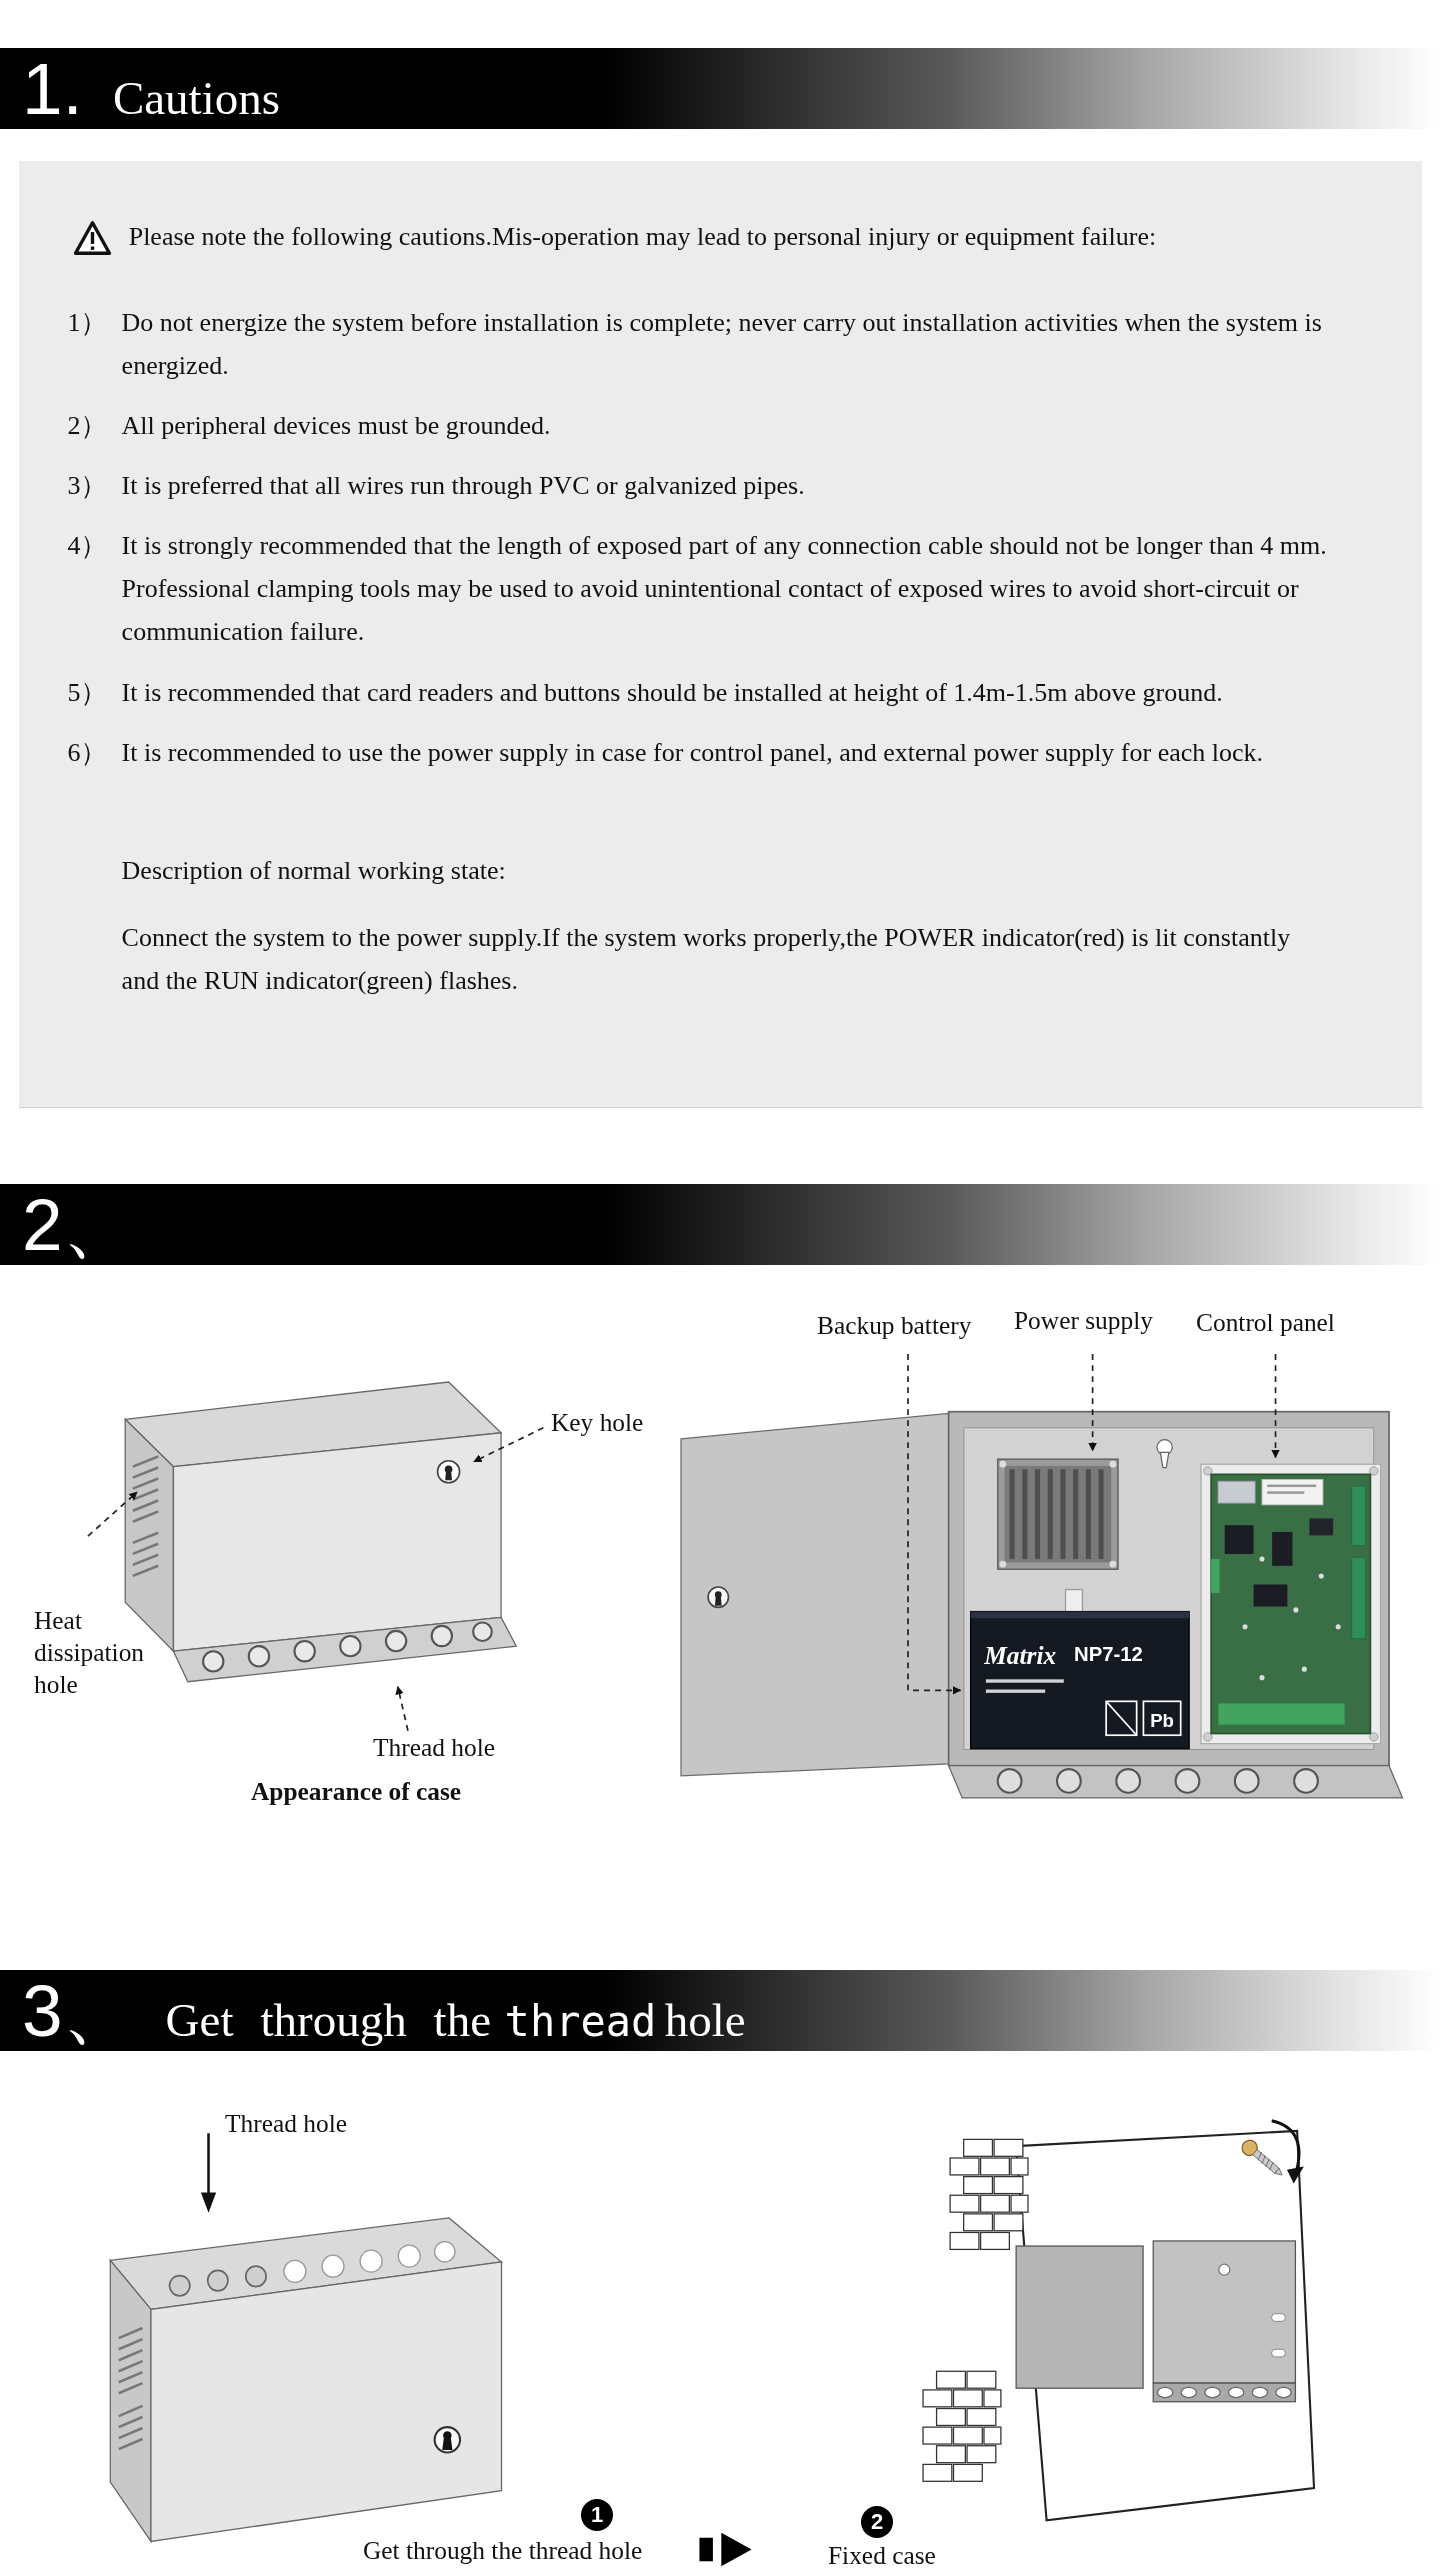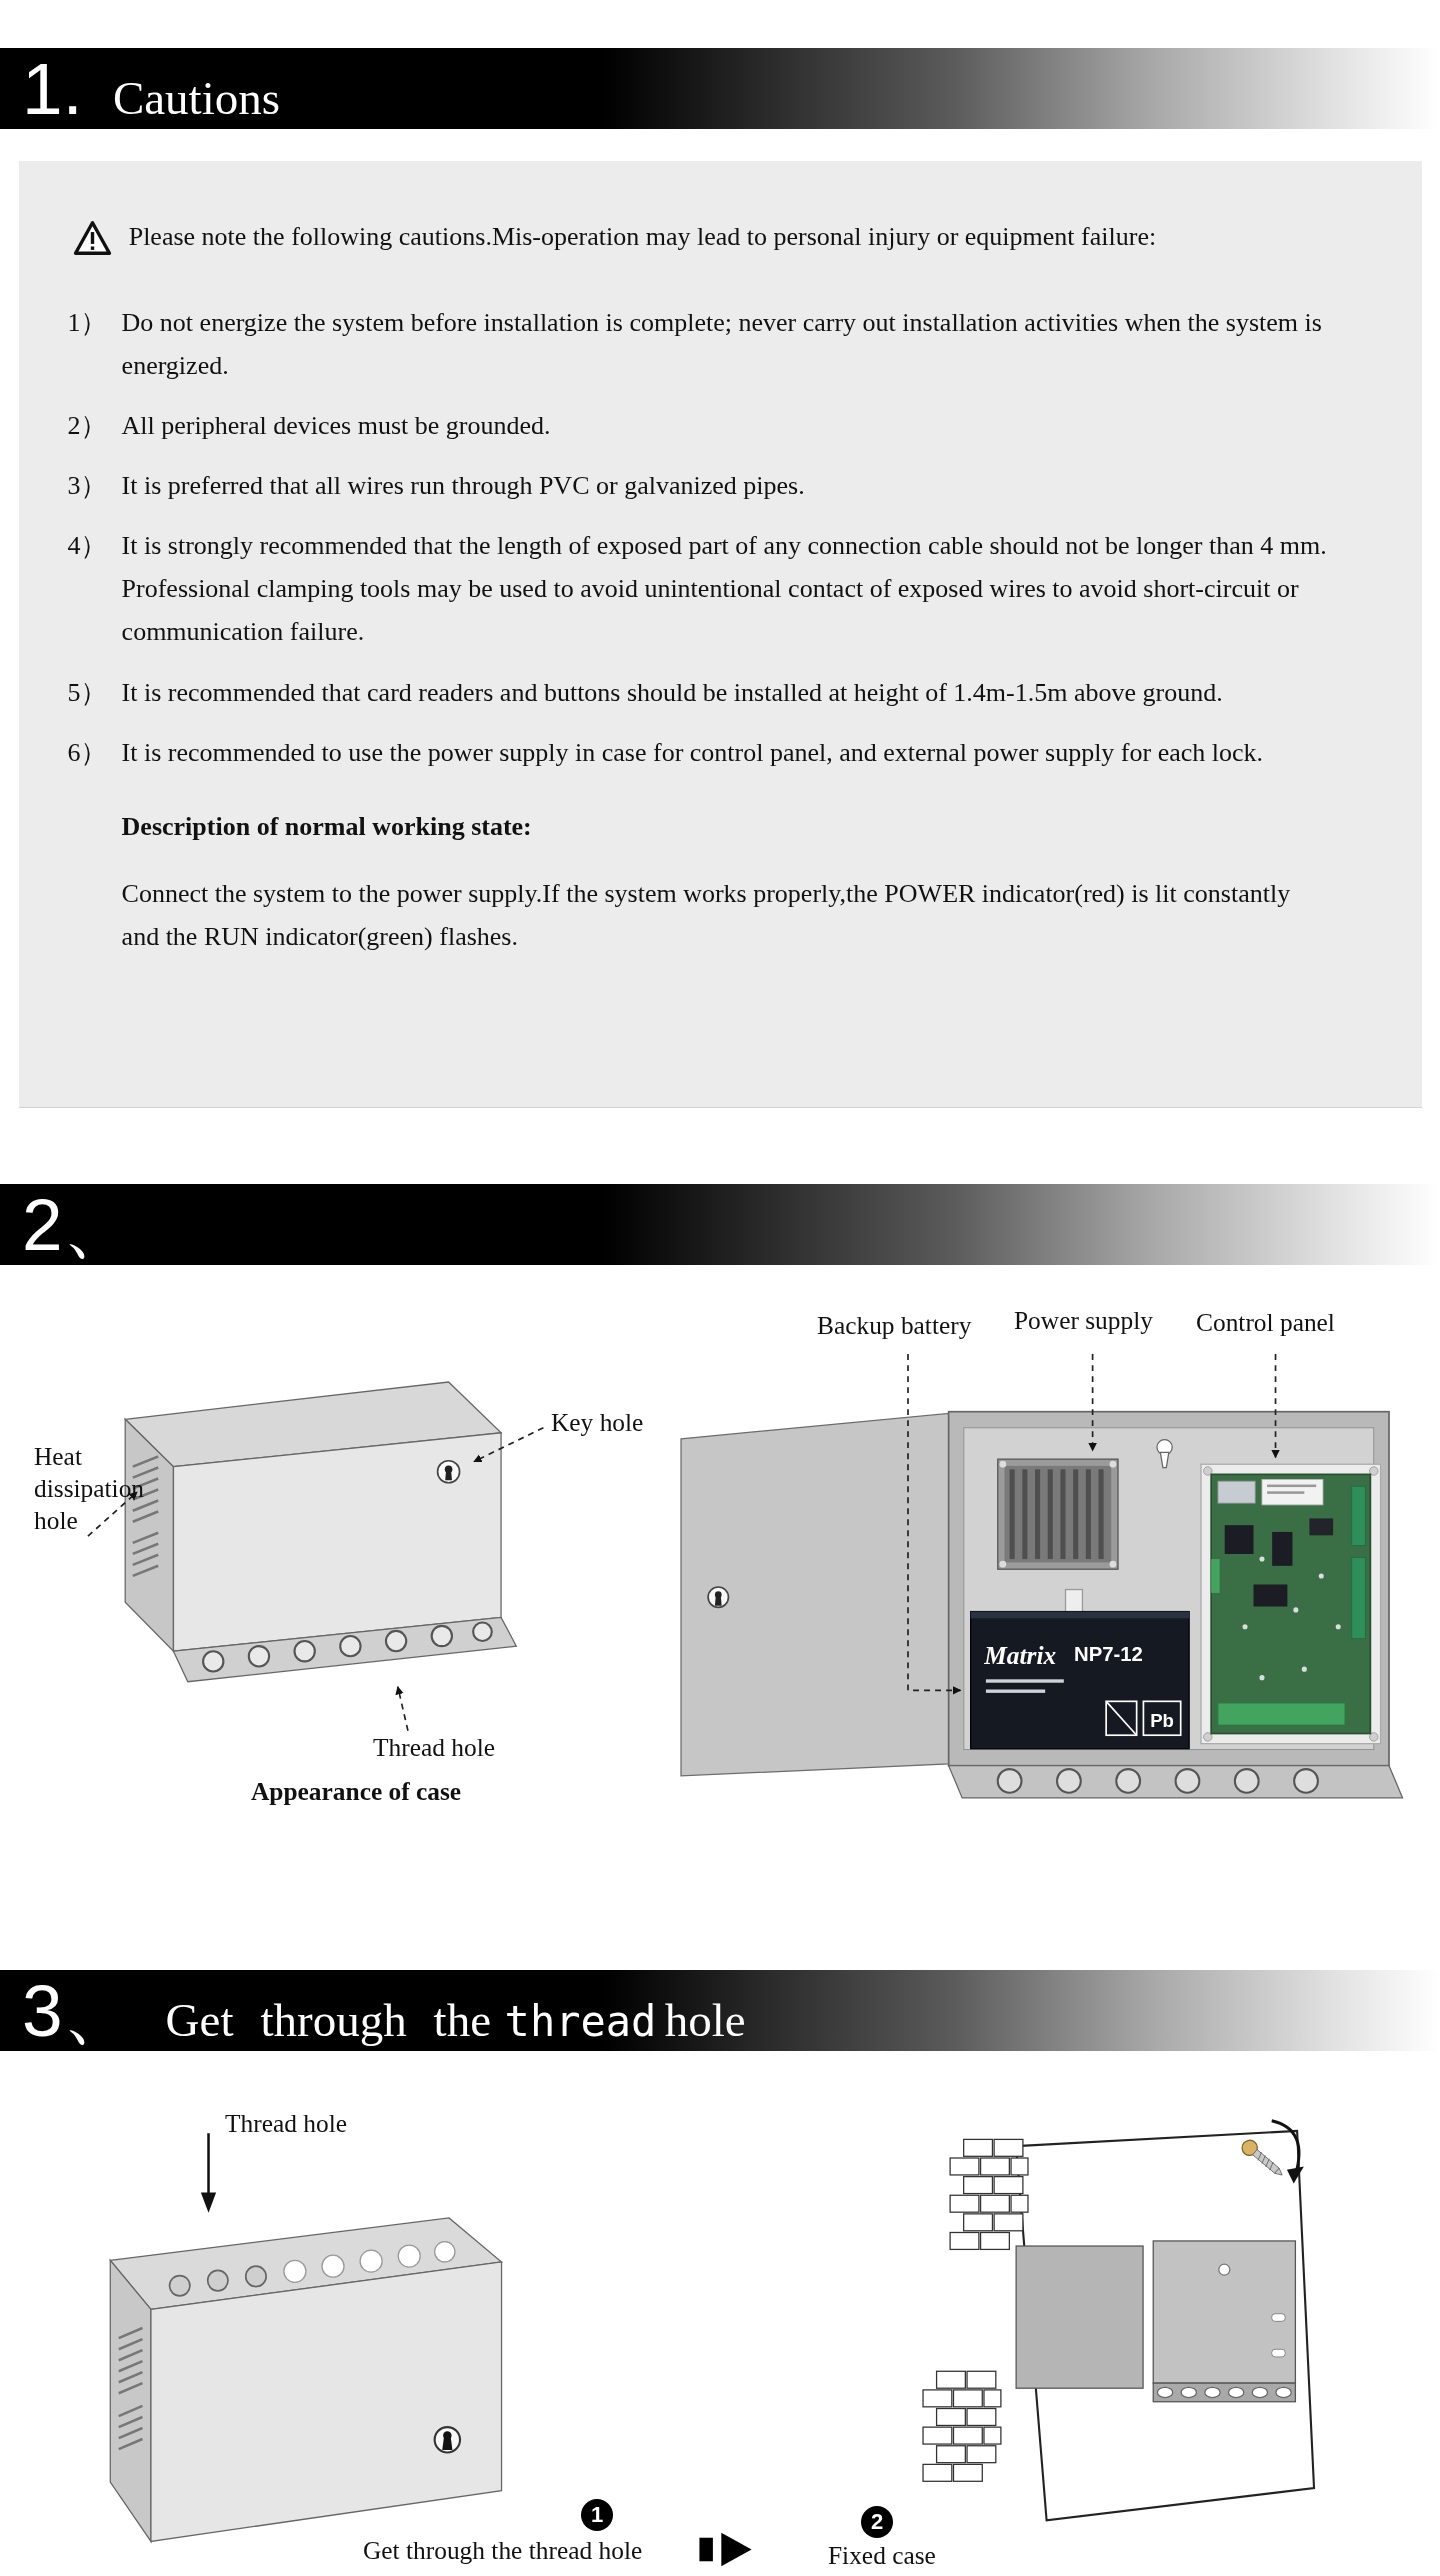--- a/index.html
+++ b/index.html
@@ -17,21 +17,21 @@
 
   
   .graybox{position:absolute;left:18.6px;top:161px;width:1403px;height:947px;background:#ececec;
            box-sizing:border-box;padding:51px 56px 15px 49px;font-size:26px;line-height:1.66;
            border-bottom:1.7px solid #d2d2d2;}
   .warn{display:flex;align-items:flex-start;gap:17px;margin:3.4px 0 42px 5.1px;}
   .warn svg{flex:none;margin-top:5.1px;}
   .c-item{display:flex;margin:0 0 17px 0;}
   .c-num{flex:none;width:54px;}
   .c-text{flex:1;max-width:1245px;}
-  .ws-head{font-weight:bold;margin:31px 0 0 54px;}
+  .ws-head{font-weight:normal;margin:75px 0 0 54px;}
   .ws-text{margin:24px 0 0 54px;max-width:1211px;}
 
   
   .lbl{position:absolute;font-size:25.4px;white-space:nowrap;z-index:5;}
   .lbl-wrap{white-space:normal;line-height:1.25;}
   .lbl-bold{font-weight:bold;}
   .fig{position:absolute;z-index:1;}
 
   
   .badge{position:absolute;width:32px;height:32px;border-radius:50%;background:#000;color:#fff;
@@ -89,21 +89,21 @@
   </div>
 
   <div class="band" style="top:1184px;">
     <span class="band-num">2、</span>
   </div>
 
   <div class="lbl" style="left:817px;top:1311px;">Backup battery</div>
   <div class="lbl" style="left:1014px;top:1306px;">Power supply</div>
   <div class="lbl" style="left:1196px;top:1308px;">Control panel</div>
   <div class="lbl" style="left:551px;top:1408px;">Key hole</div>
-  <div class="lbl lbl-wrap" style="left:34px;top:1441px;width:144px;">Heat dissipation hole</div>
+  <div class="lbl lbl-wrap" style="left:34px;top:1605px;width:144px;">Heat dissipation hole</div>
   <div class="lbl" style="left:373px;top:1733px;">Thread hole</div>
   <div class="lbl lbl-bold" style="left:251px;top:1777px;">Appearance of case</div>
 
   <svg class="fig" style="left:25.4px;top:1338px;" width="644" height="491" viewBox="0 0 760 580">
     <defs>
       <marker id="ahA" markerWidth="14" markerHeight="14" refX="9" refY="5" orient="auto" markerUnits="userSpaceOnUse">
         <path d="M0,0 L10,5 L0,10 Z" fill="#111"></path>
       </marker>
     </defs>
     <polygon points="118,96 500,52 562,112 175,152" fill="#d8d8d8" stroke="#666" stroke-width="1.5"></polygon>

